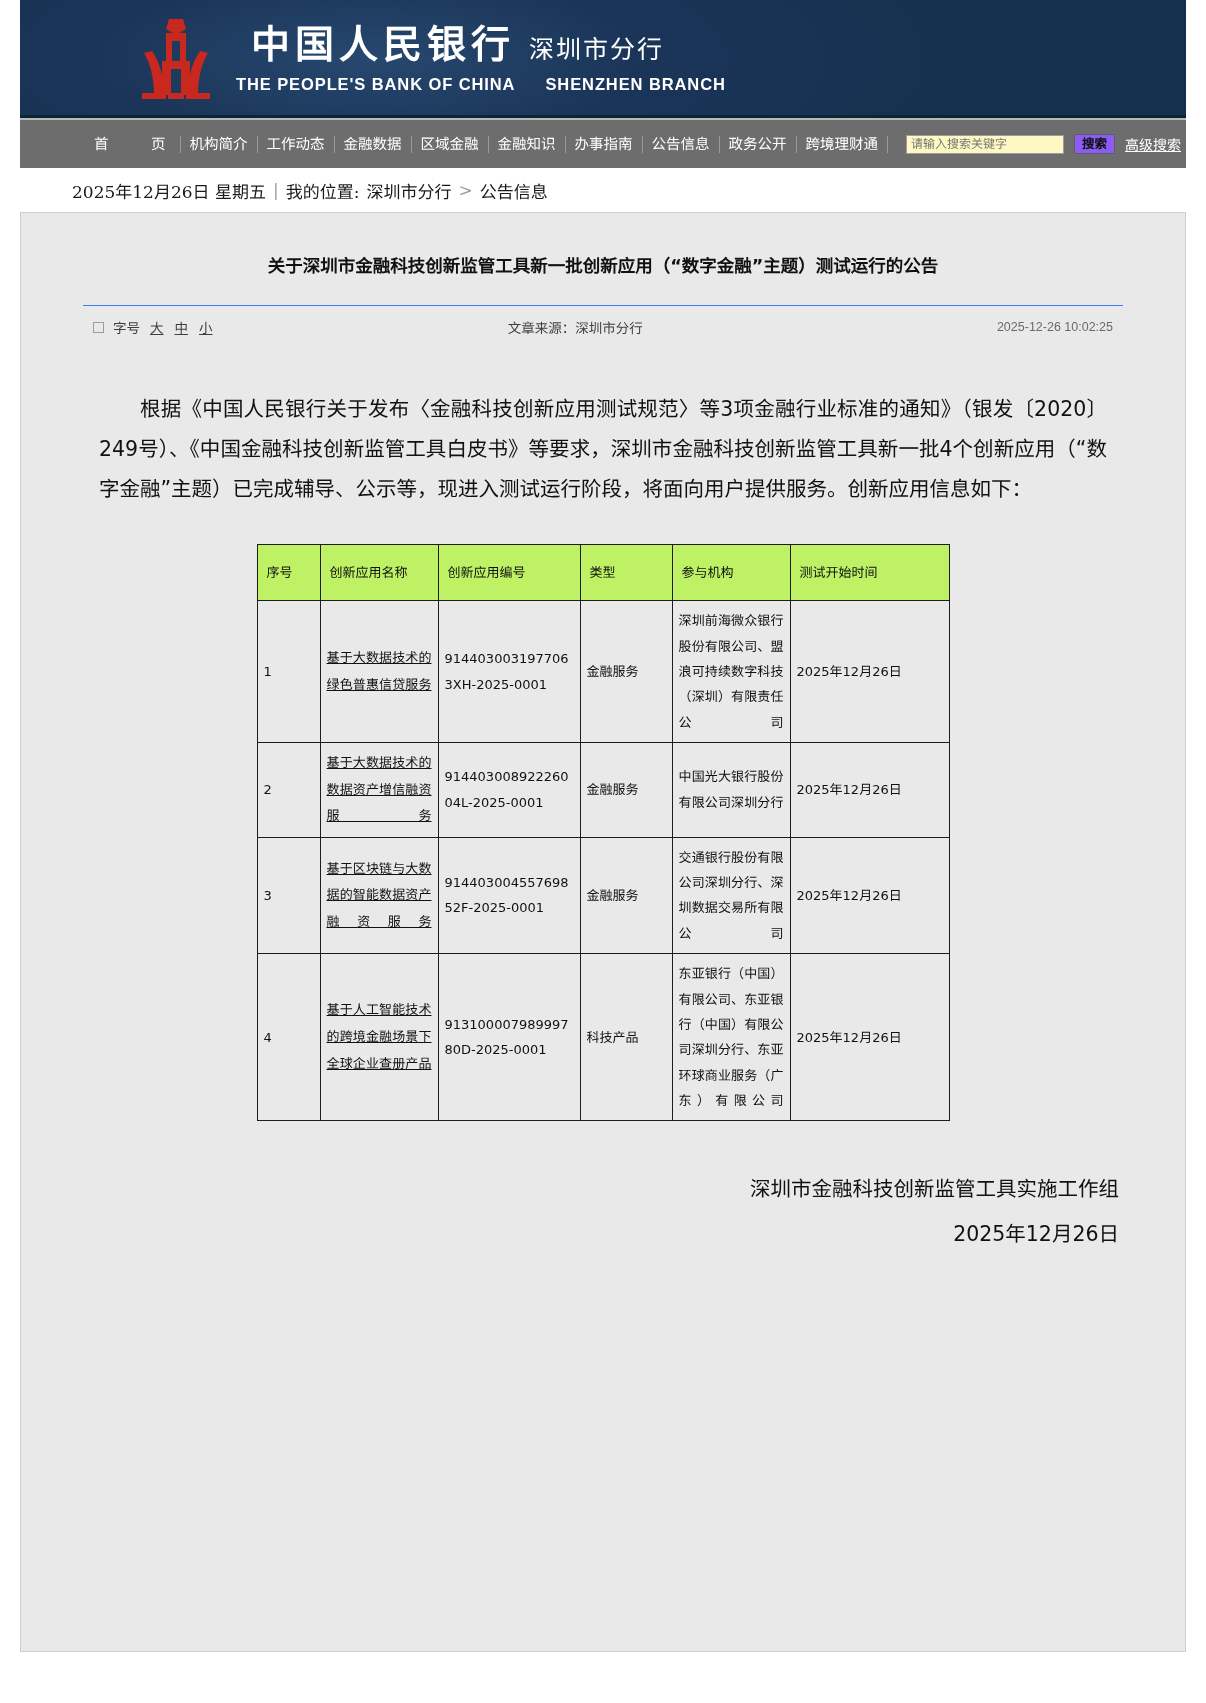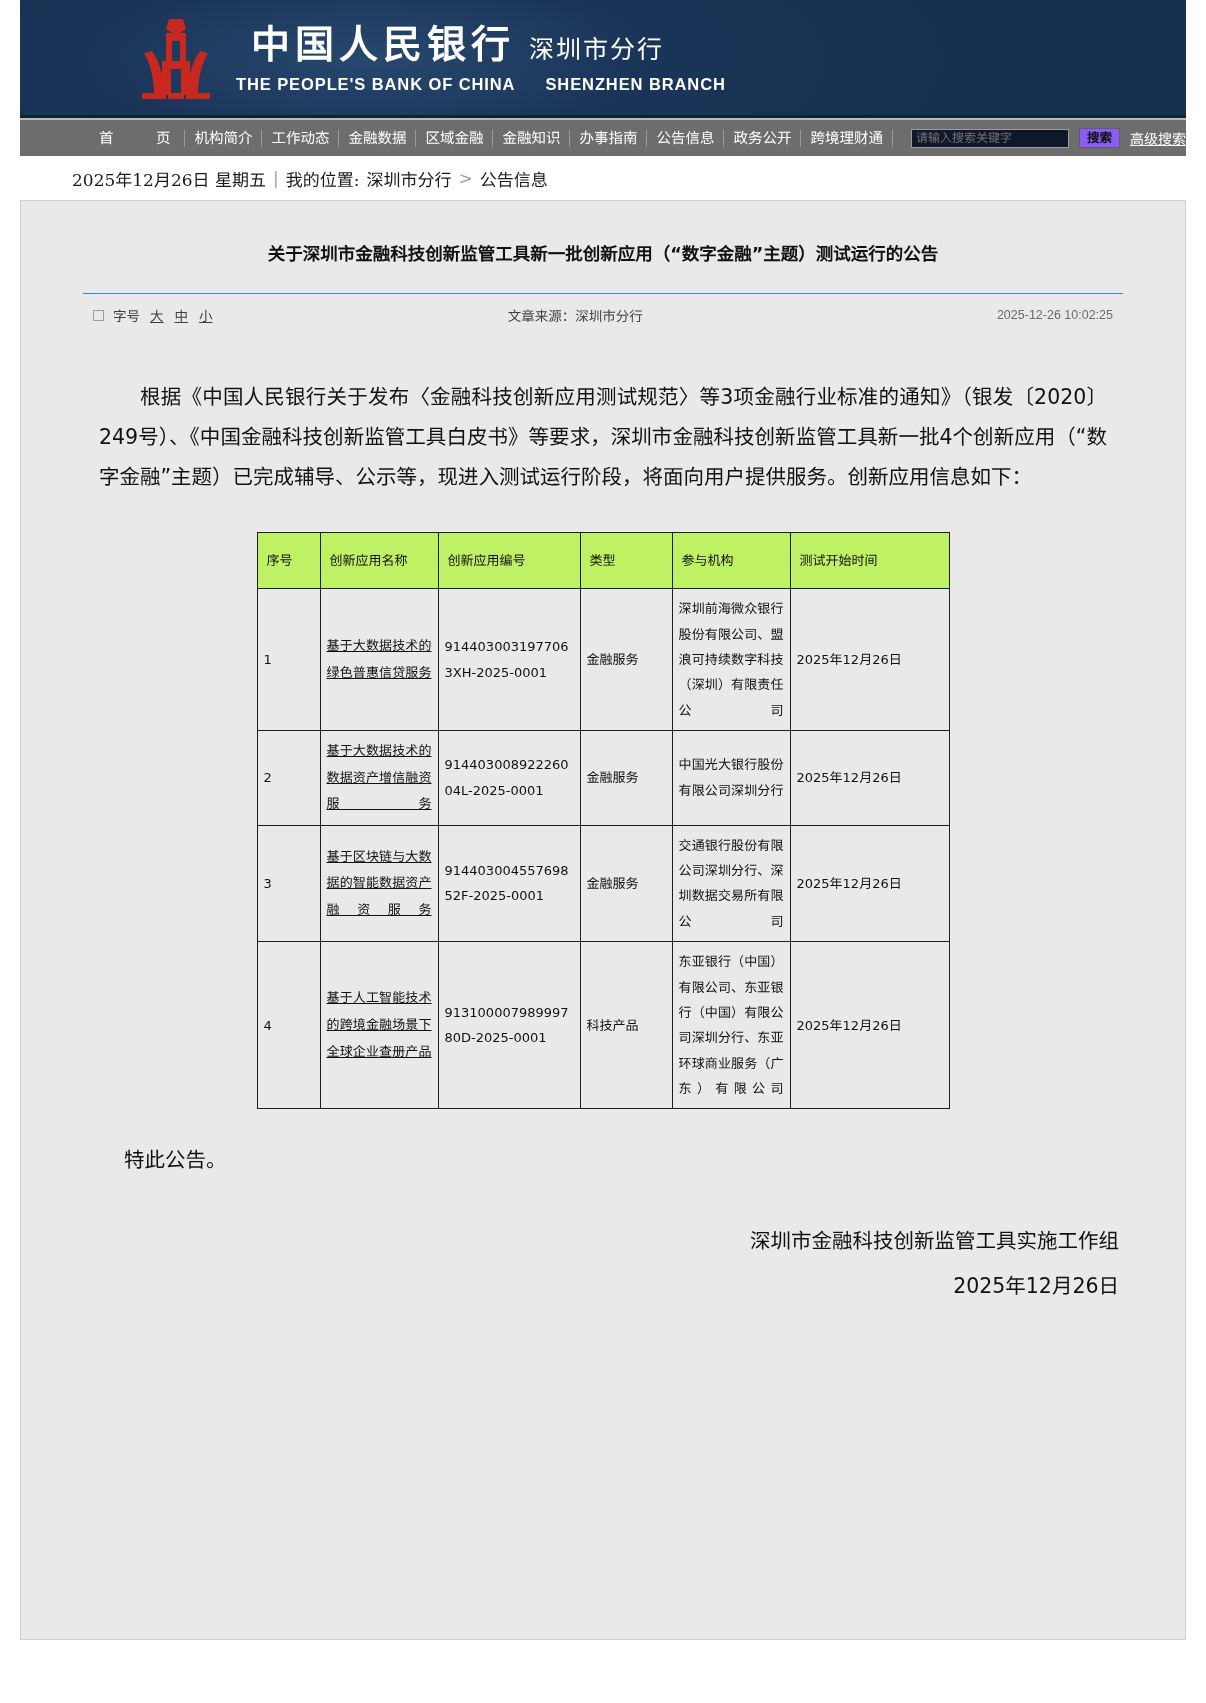--- a/index.html
+++ b/index.html
@@ -76,27 +76,26 @@
   .brand-en, .brand-en-sub {
     font-size: 16.5px;
     letter-spacing: 0.9px;
     font-weight: 600;
     white-space: nowrap;
   }
 
   
   .navbar {
     margin: 0 20px;
-    height: 38px;
+    height: 50px;
     background: #6d6d6d;
     border-top: 2px solid #b9b9b9;
     display: flex;
     align-items: center;
-    padding-left: 28px;
-    justify-content: flex-end;
+    padding-left: 62px;
   }
   .nav-item {
     color: #ffffff;
     font-size: 14.5px;
     padding: 0 9px;
     line-height: 17px;
     border-right: 1px solid #9a9a9a;
     white-space: nowrap;
     cursor: pointer;
     font-family: "DejaVu Sans", "Liberation Sans", sans-serif;
@@ -108,21 +107,21 @@
     align-items: center;
     margin-left: 18px;
     gap: 10px;
   }
   .search-input {
     width: 158px;
     height: 19px;
     font-size: 12px;
     color: #8a8a8a;
     border: 1px solid #9d9d9d;
-    background: #0f172a;
+    background: #fef9c3;
     padding: 1px 4px;
     font-family: "DejaVu Sans", "Liberation Sans", sans-serif;
   }
   .search-btn {
     border: 1px solid #5e5e5e;
     background: #8b5cf6;
     color: #111;
     font-size: 12.5px;
     font-weight: 700;
     padding: 1px 7px;
@@ -421,20 +420,19 @@
           </td>
           <td class="c-code">91310000798999780D-2025-0001</td>
           <td class="c-type">科技产品</td>
           <td class="c-org">东亚银行（中国）有限公司、东亚银行（中国）有限公司深圳分行、东亚环球商业服务（广东）有限公司</td>
           <td class="c-date">2025年12月26日</td>
         </tr>
       </tbody>
     </table>
   </div>
 
-  <div class="closing">特此公告。</div>
 
   <div class="signature">
     <div>深圳市金融科技创新监管工具实施工作组</div>
     <div>2025年12月26日</div>
   </div>
 
 </div>
 
 </body></html>

